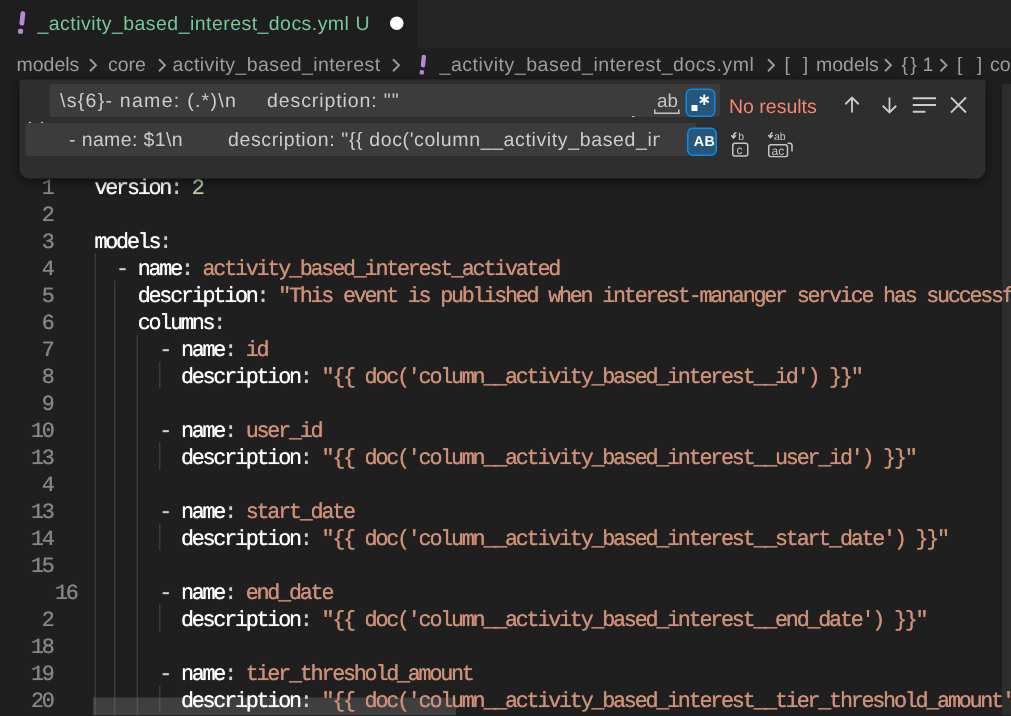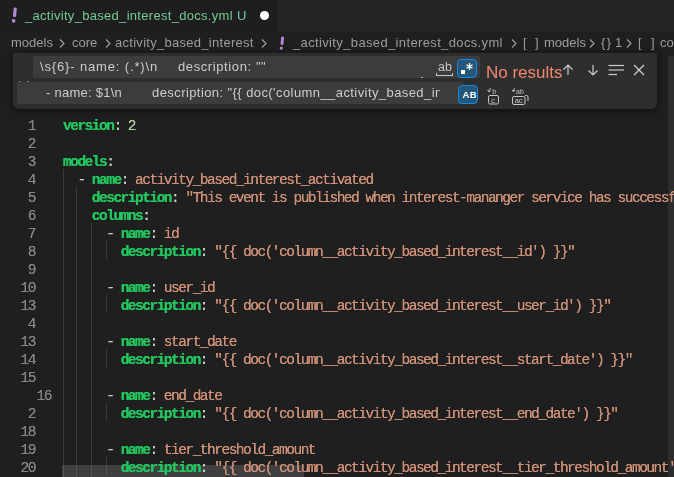--- a/index.html
+++ b/index.html
@@ -16,40 +16,40 @@
   #crumbs { left:0; top:32px; width:674px; height:21px; background:#1f1f1f; color:#9d9d9d;
             font-size:13px; white-space:nowrap; overflow:hidden; }
   #crumbs .it { position:absolute; top:3px; }
   #crumbs svg.sep { position:absolute; top:7px; }
   
   .code, .ln { font-family:"Liberation Mono", monospace; font-size:14.5px; letter-spacing:-1.5px;
                white-space:pre; text-shadow:0 0 0.5px currentColor; }
   .ln { color:#858585; text-align:right; width:35px; }
   .line { position:absolute; left:0; height:18px; line-height:18px; width:674px; overflow:hidden; }
   .code { position:absolute; left:63px; top:0; }
-  .k { color:#22c55e;font-weight:bold; }
+  .k { color:#ffffff; }
   .p { color:#cccccc; }
   .s { color:#ce9178; }
   .n { color:#b5cea8; }
   .guide { position:absolute; width:1px; background:#3b3b3b; }
   
   #hsb { left:62px; top:465px; width:242px; height:12px; background:rgba(130,130,130,0.32); }
   #vsb { left:668px; top:56px; width:6px; height:421px; background:rgba(130,130,130,0.15); }
   
-  #widget { left:13px; top:53px; width:644px; height:56px; background:#2e2e2f;
+  #widget { left:13px; top:53px; width:644px; height:66px; background:#2e2e2f;
             border-radius:0 0 6px 6px; box-shadow:0 2px 8px rgba(0,0,0,0.5); }
   .input { position:absolute; background:#3c3c3c; border-radius:2px; height:22px;
            font-size:13px; color:#cccccc; white-space:pre; overflow:hidden; }
   #finput { left:20px; top:3px; width:447px; }
   #rinput { left:4px; top:29px; width:447px; }
   .itxt { position:absolute; top:3px; }
   .opt { position:absolute; color:#c5c5c5; font-size:12.5px; }
   .optbox { position:absolute; width:20px; height:19px; border-radius:4px;
             background:#245779; border:1px solid #0c8bec; }
-  #nores { position:absolute; left:473px; top:10px; color:#f48771; font-size:17px; }
+  #nores { position:absolute; left:473px; top:10px; color:#f48771; font-size:13px; }
   .icon { position:absolute; }
 </style>
 </head>
 <body>
 
   <div class="abs" id="tabbar"></div>
   <div class="abs" id="tab"></div>
   <svg class="abs" style="left:10px; top:7px;" width="9" height="17" viewBox="0 0 9 17">
   <g fill="#b48ead" transform="rotate(6 4.5 8)">
     <rect x="3" y="0.5" width="3.2" height="9.5" rx="1.4" fill="#b589d6"></rect>

